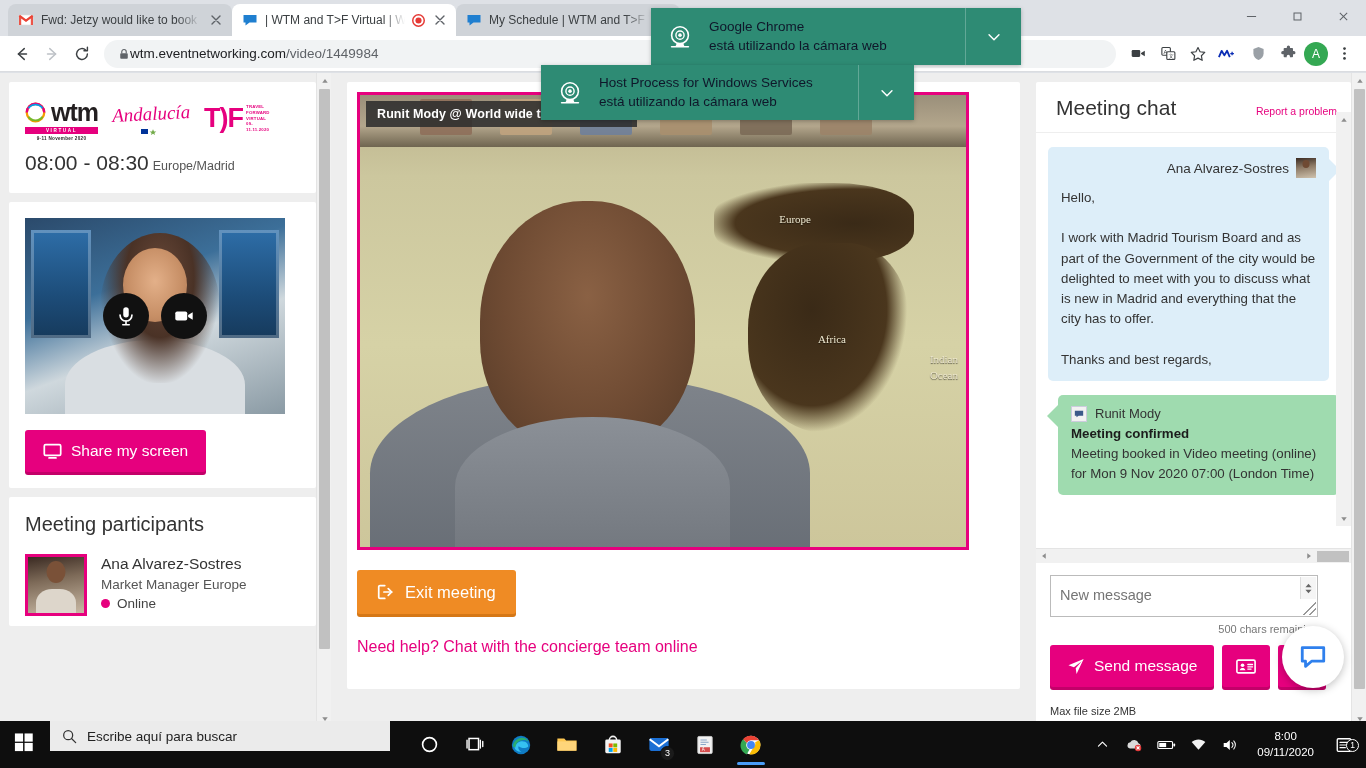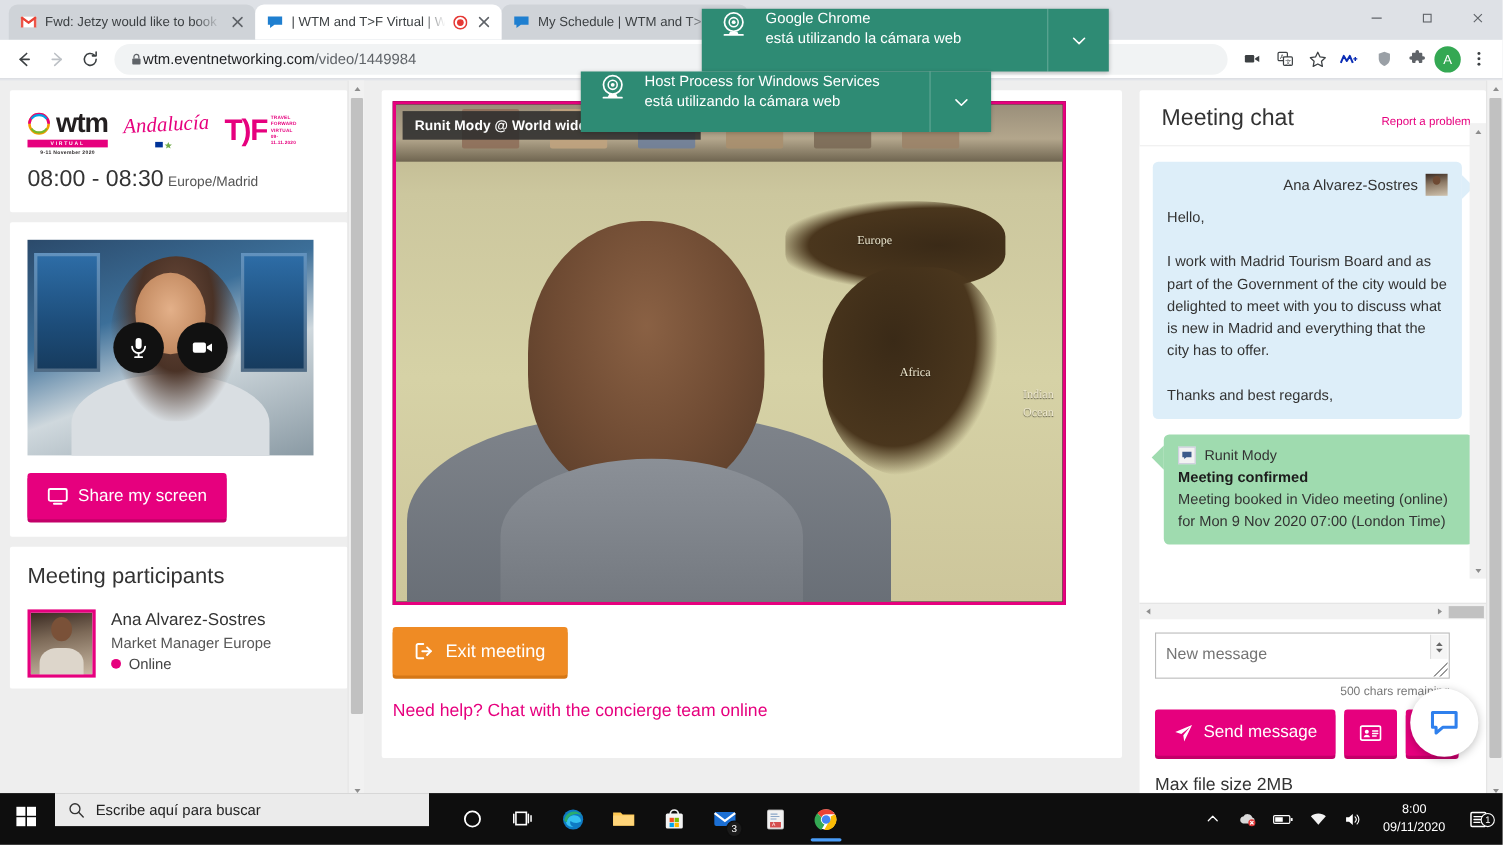--- a/index.html
+++ b/index.html
@@ -310,31 +310,31 @@
   .send-btn {
     background: #e6007e; color: #fff; border: none; border-radius: 3px; height: 42px;
     padding: 0 17px; display: inline-flex; align-items: center; gap: 9px;
     font-size: 15.5px; font-family: inherit; box-shadow: 0 3px 0 #c30069;
   }
   .icon-btn {
     background: #e6007e; color: #fff; border: none; border-radius: 3px; height: 42px; width: 48px;
     display: inline-flex; align-items: center; justify-content: center;
     box-shadow: 0 3px 0 #c30069;
   }
-  .maxfile { font-size: 16px; color: #333; margin-top: 18px; }
+  .maxfile { font-size: 11px; color: #333; margin-top: 18px; }
   .livechat {
     position: absolute; right: 22px; bottom: 38px; width: 62px; height: 62px;
     border-radius: 50%; background: #fff; box-shadow: 0 2px 9px rgba(0,0,0,.25);
     display: flex; align-items: center; justify-content: center; z-index: 40;
   }
 
   
   .notif {
-    position: absolute; background: #2e8b74; color: #ffffff; z-index: 80;
-    display: flex; align-items: flex-start; box-shadow: 0 1px 4px rgba(0,0,0,.25);
+    position: absolute; background: #2e8b74; color: #0f172a; z-index: 80;
+    display: flex; align-items: center; box-shadow: 0 1px 4px rgba(0,0,0,.25); margin-left: 13px;
   }
   .notif-1 { left: 638px; top: 8px; width: 370px; height: 57px; }
   .notif-2 { left: 528px; top: 65px; width: 373px; height: 55px; }
   .notif-icon { width: 58px; display: flex; align-items: center; justify-content: center; flex: 0 0 58px; }
   .notif-text { flex: 1 1 auto; }
   .notif-title { font-size: 13.5px; line-height: 1.35; }
   .notif-sub { font-size: 13.5px; line-height: 1.35; }
   .notif-chev {
     width: 56px; flex: 0 0 56px; align-self: stretch;
     border-left: 1px solid rgba(255,255,255,.25);

